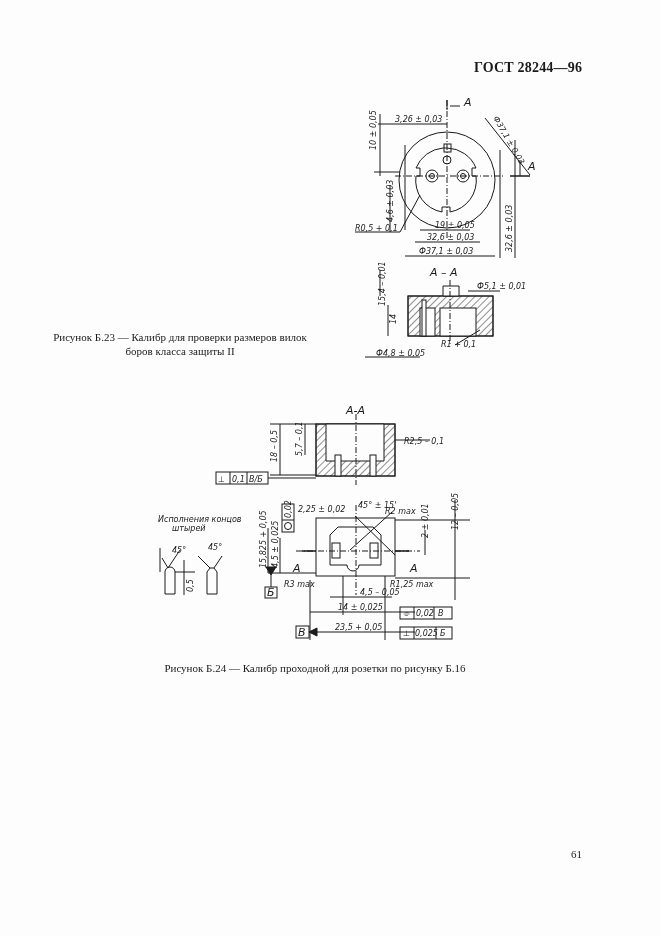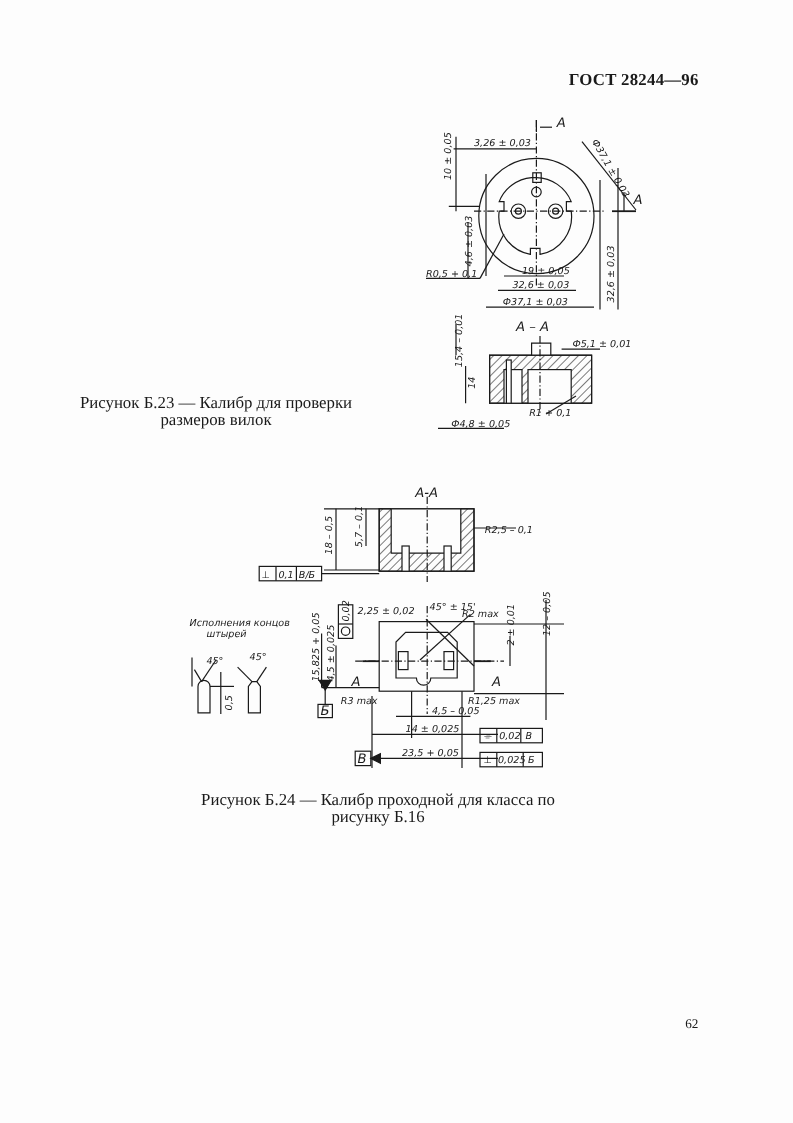--- a/index.html
+++ b/index.html
@@ -1,18 +1,18 @@
 <!DOCTYPE html>
 <html><head>
 <meta charset="utf-8">
 <style>
   html,body{margin:0;padding:0;background:#fdfdfd;}
   body{width:661px;height:936px;position:relative;overflow:hidden;font-family:"Liberation Serif","DejaVu Serif",serif;color:#1a1a1a;}
   .header{position:absolute;left:474px;top:60px;font-weight:bold;font-size:14px;letter-spacing:0.2px;}
-  .caption{position:absolute;font-size:14px;line-height:14px;text-align:center;}
+  .caption{position:absolute;font-size:11px;line-height:14px;text-align:center;}
   .cap23{left:44px;top:330px;width:272px;}
   .cap24{left:155px;top:661px;width:320px;}
   .pageno{position:absolute;left:571px;top:848px;font-size:11px;}
   svg{position:absolute;left:0;top:0;}
   .dim{font-family:"DejaVu Sans","Liberation Sans",sans-serif;font-style:italic;font-size:8px;fill:#1a1a1a;}
   .lbl{font-family:"DejaVu Sans","Liberation Sans",sans-serif;font-style:italic;font-size:11px;fill:#1a1a1a;}
 </style>
 </head>
 <body>
 
@@ -206,17 +206,18 @@
     <text class="dim" x="158" y="522">Исполнения концов</text>
     <text class="dim" x="172" y="531">штырей</text>
     <text class="dim" x="172" y="553">45°</text>
     <text class="dim" x="208" y="550">45°</text>
     <text class="dim" transform="translate(193,592) rotate(-90)">0,5</text>
   </g>
 </svg>
 
 <div class="caption cap23">
   <div>Рисунок Б.23 — Калибр для проверки размеров вилок</div>
+  <div>боров класса защиты II</div>
 </div>
 
-<div class="caption cap24">Рисунок Б.24 — Калибр проходной для класса по рисунку Б.16</div>
-
-<div class="pageno">62</div>
+<div class="caption cap24">Рисунок Б.24 — Калибр проходной для розетки по рисунку Б.16</div>
+
+<div class="pageno">61</div>
 
 </body></html>

